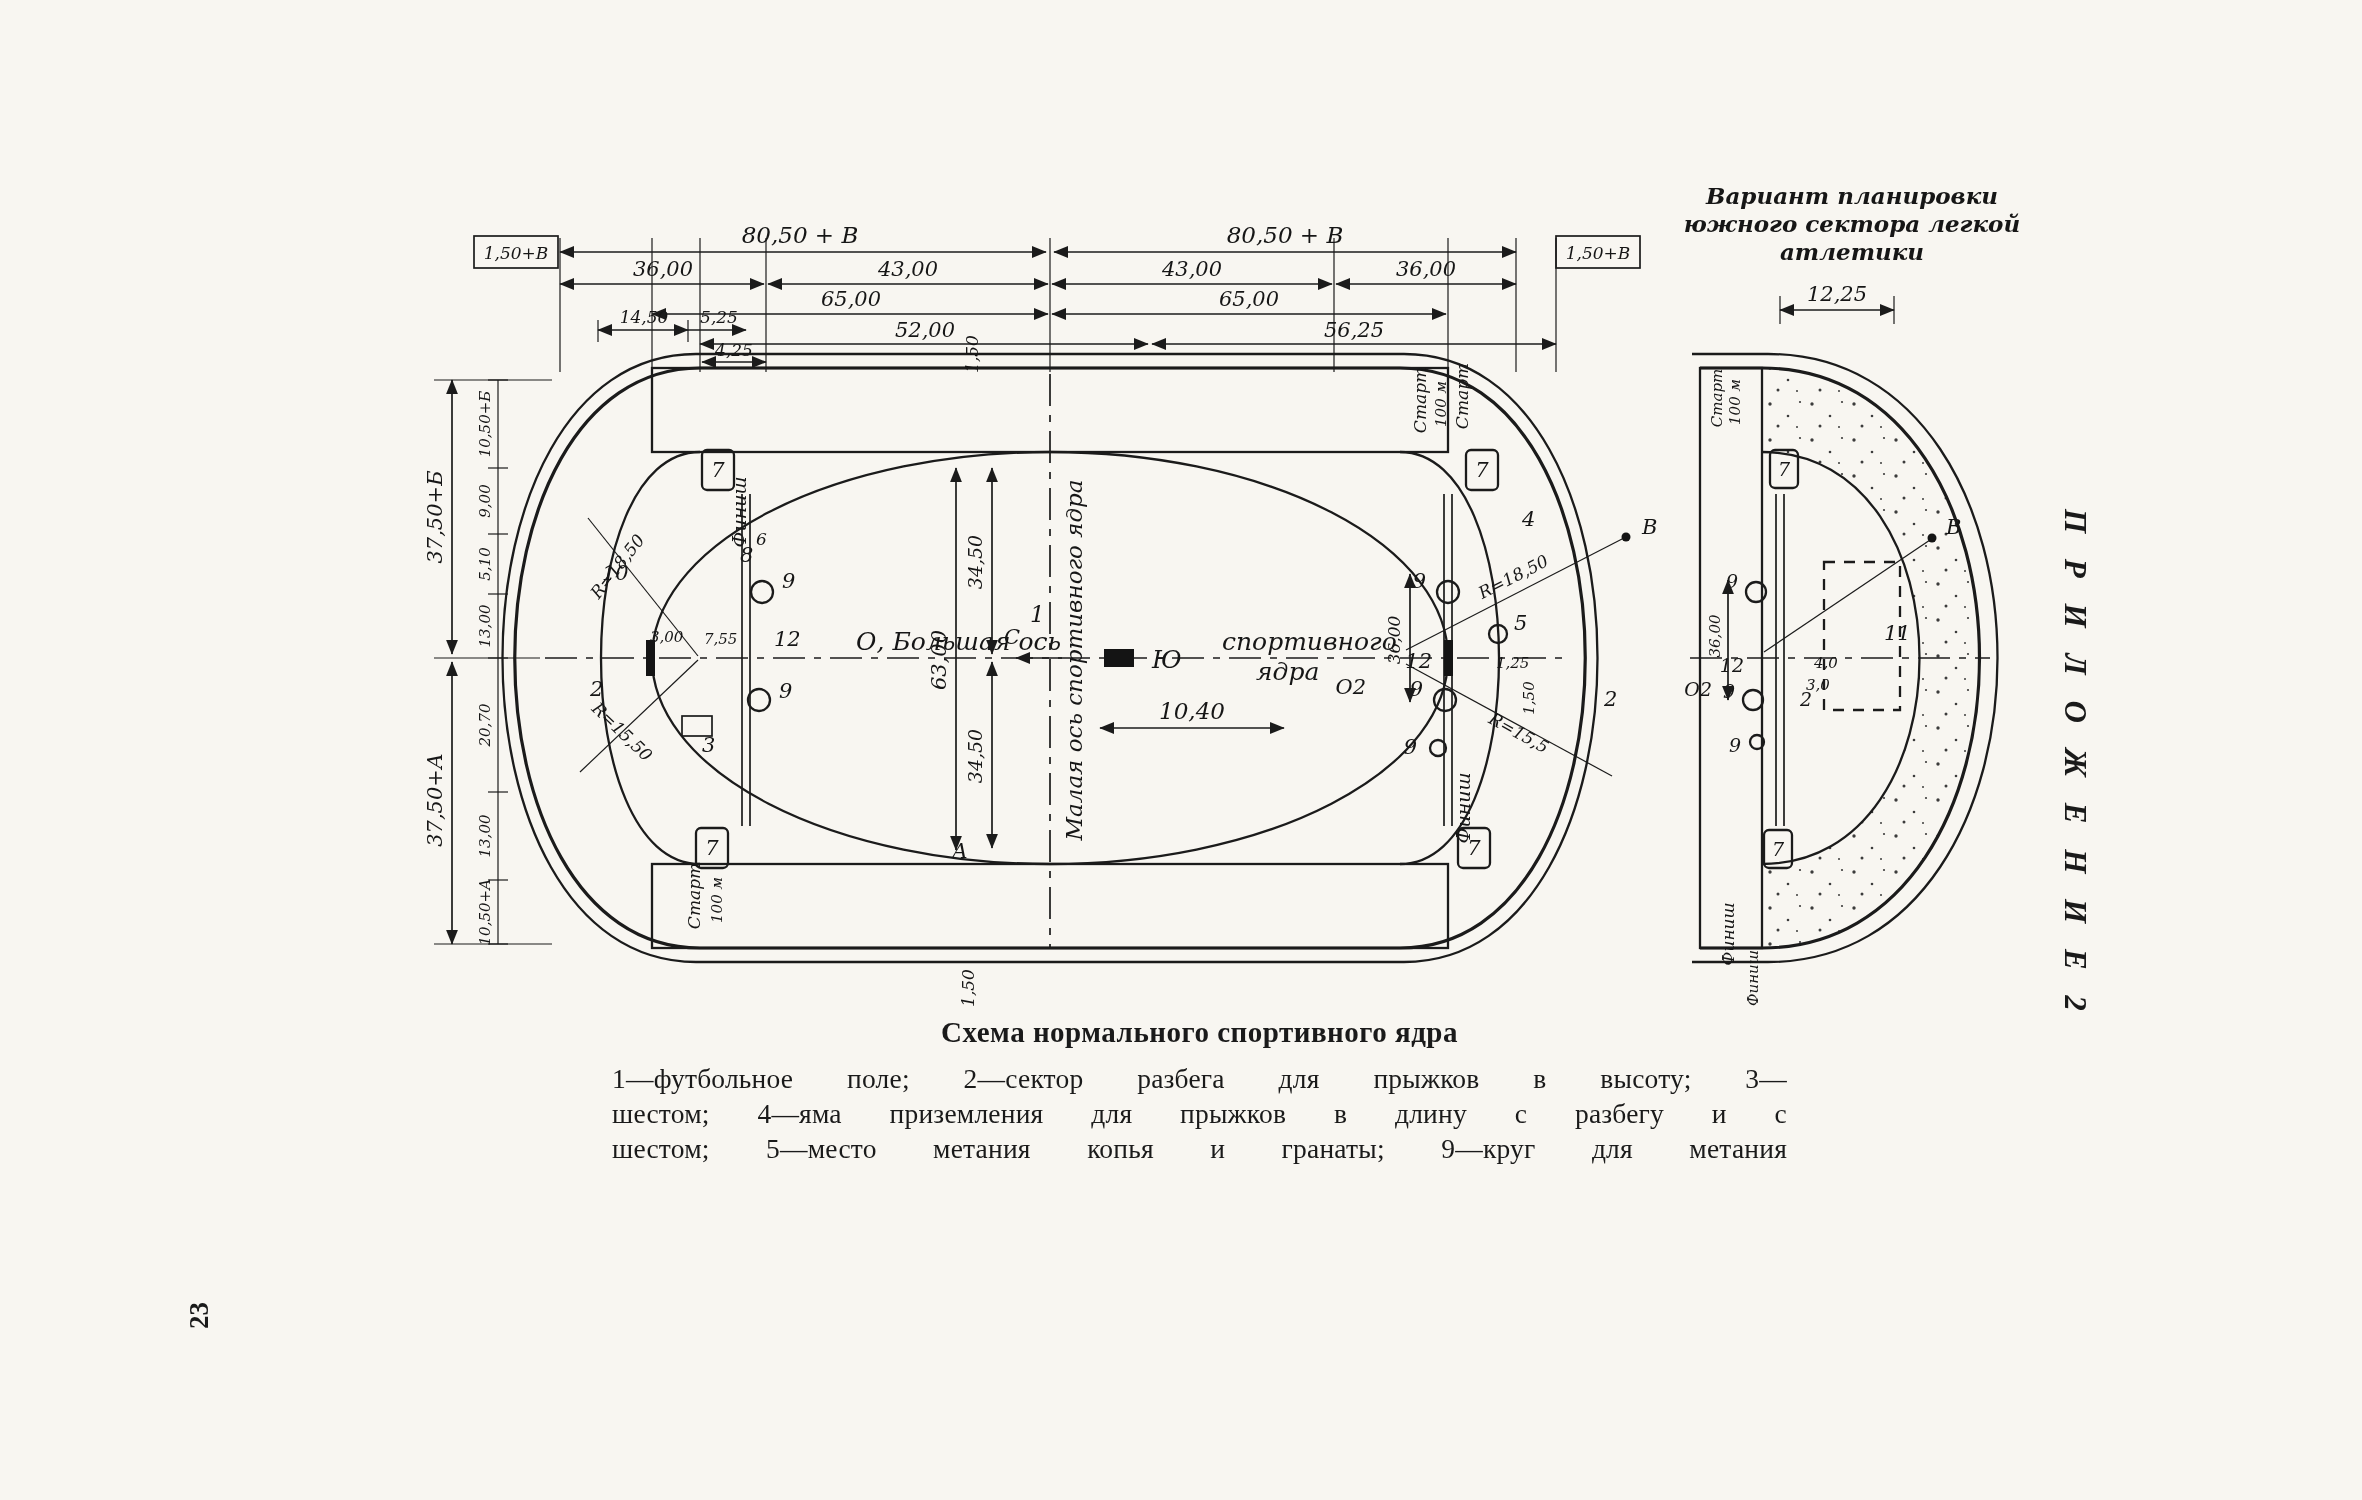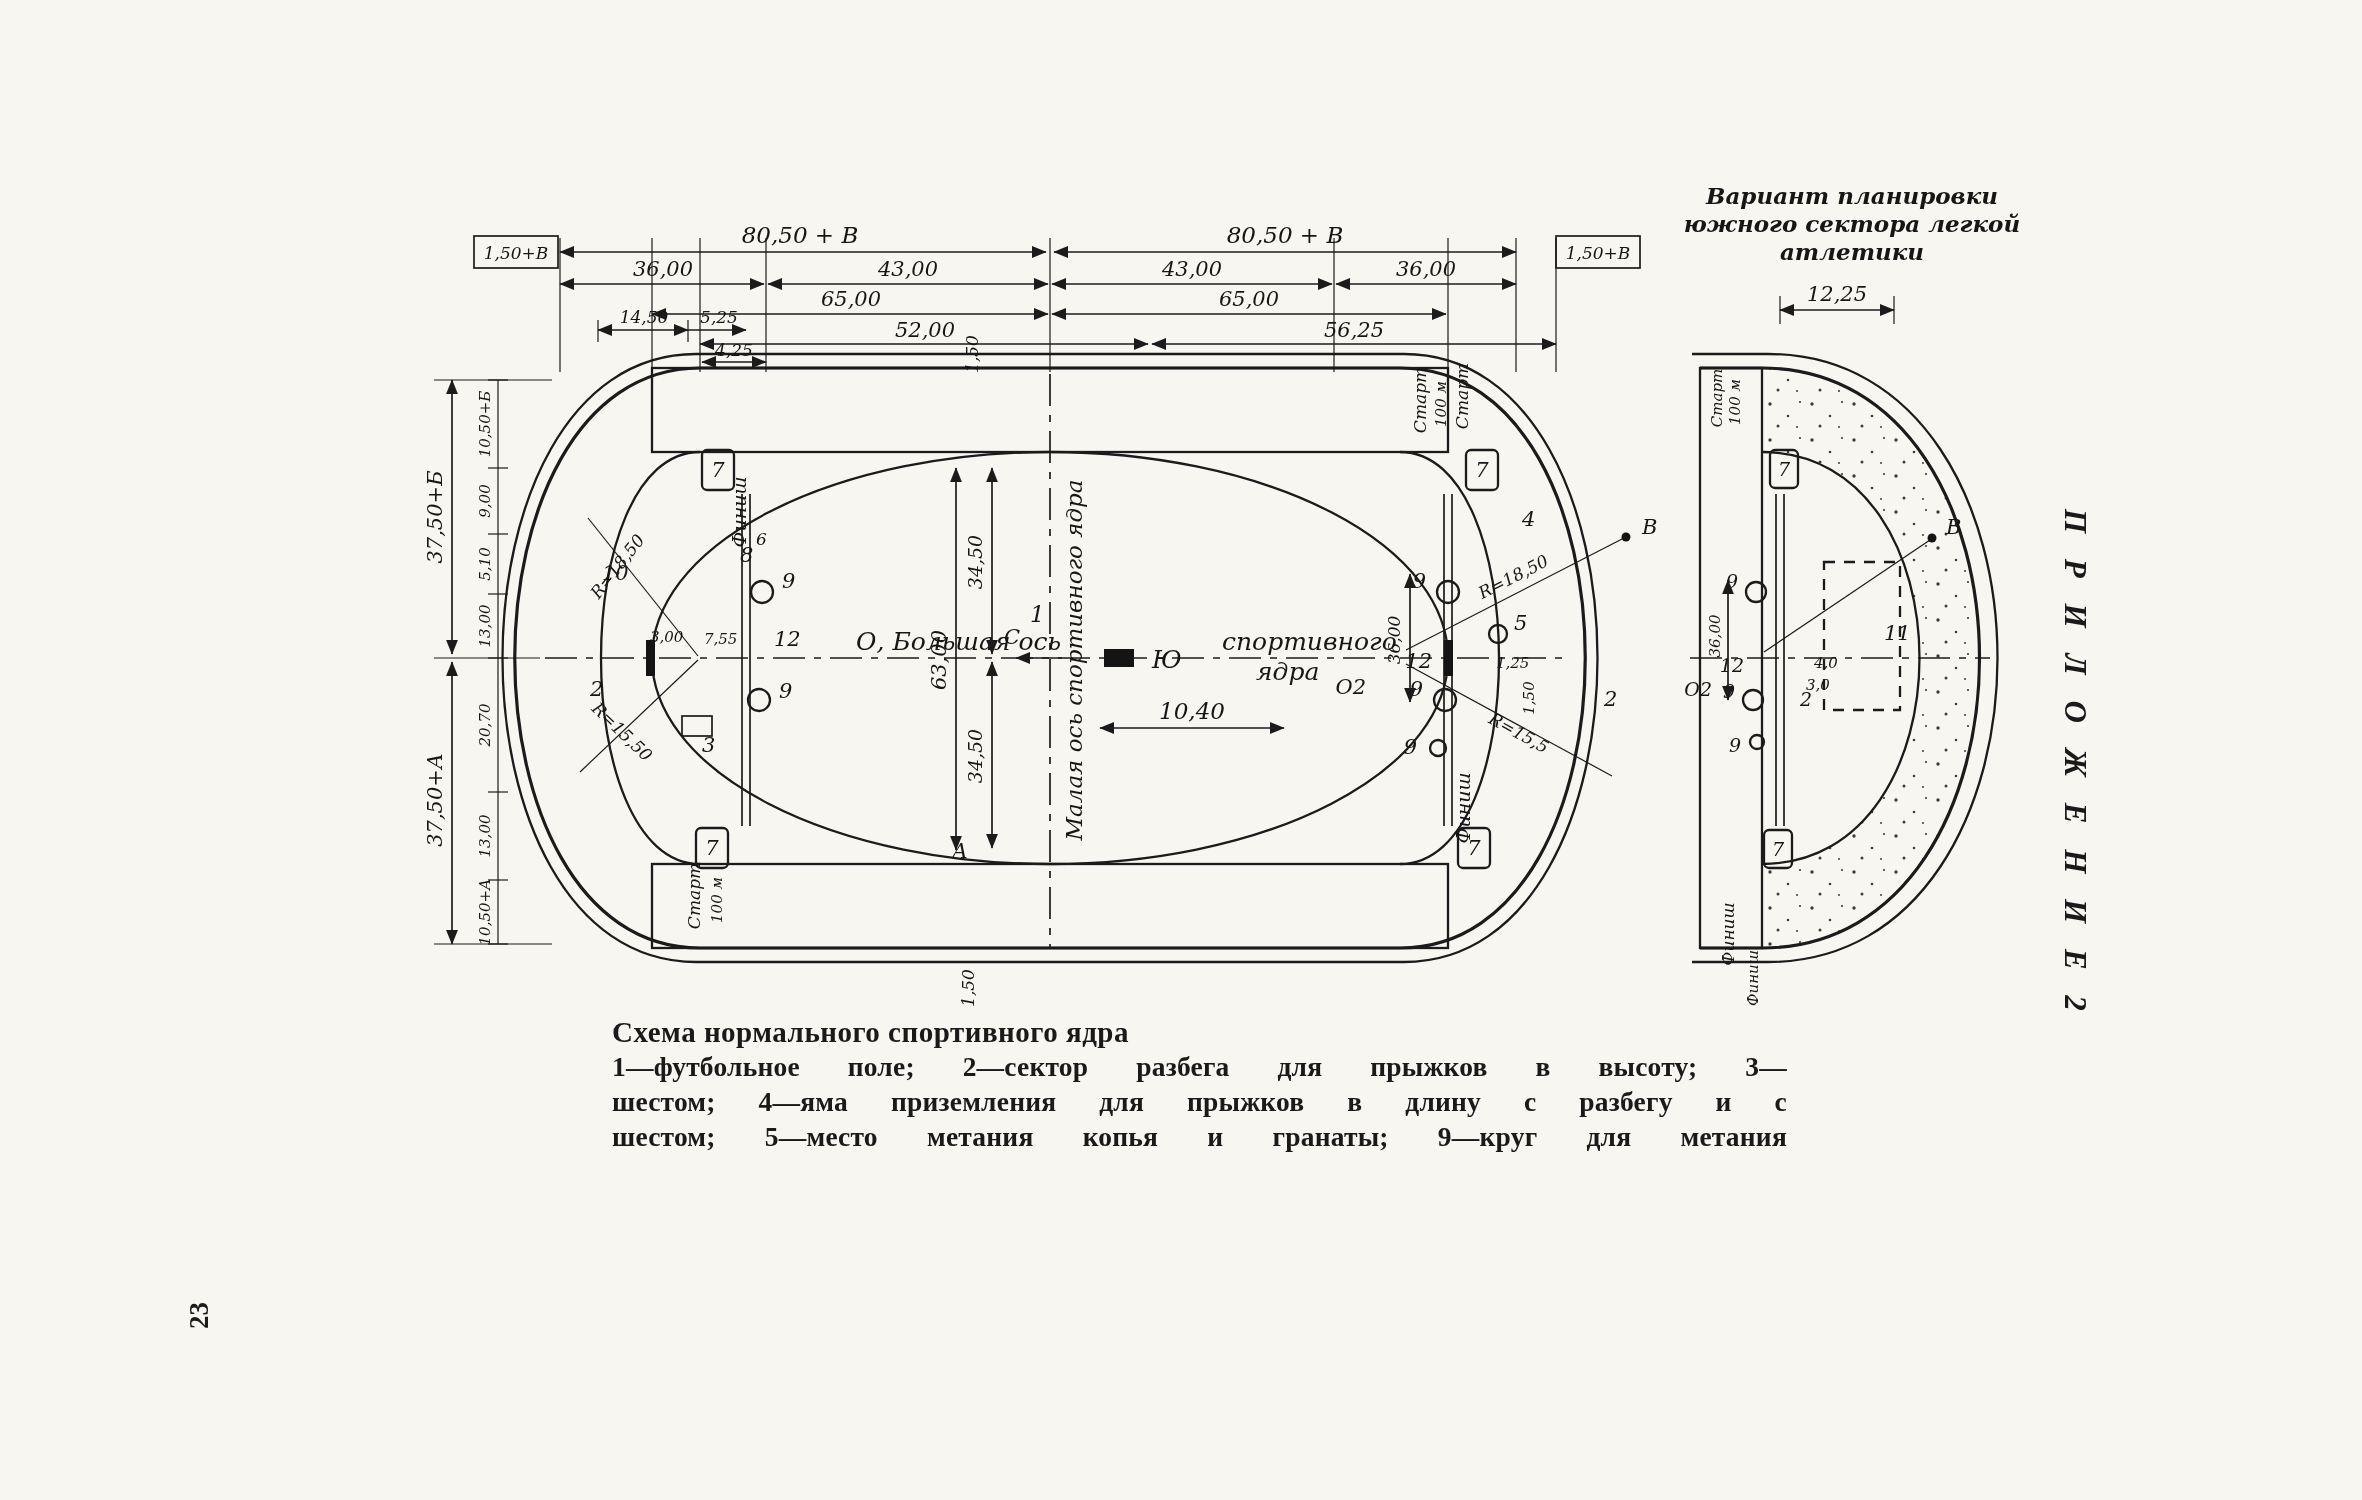--- a/index.html
+++ b/index.html
@@ -8,22 +8,22 @@
   svg.plan{position:absolute;left:0;top:0}
   svg text{font-family:"DejaVu Serif","Liberation Serif",serif;font-style:italic;fill:#161616}
   .f14{font-size:15px}.f16{font-size:17px}.f18{font-size:19px}.f20{font-size:21px}.f22{font-size:23px}.f24{font-size:25px}
   .b{font-weight:bold}
   .mid{text-anchor:middle}.end{text-anchor:end}
   .ln{fill:none;stroke:#1b1b1b}
   .s1{stroke-width:1.2}.s16{stroke-width:1.7}.s2{stroke-width:2.3}.s3{stroke-width:3.2}
   .dd{stroke-dasharray:32 9 7 9}
   .dash{stroke-dasharray:11 9}
   .caption{position:absolute;left:612px;top:1016px;width:1175px}
-  .cap-title{text-align:left;font-weight:bold;font-size:29px;letter-spacing:.5px;}
-  .cap-line{font-weight:bold;font-size:27.5px;line-height:35px;text-align:justify;text-align-last:justify;letter-spacing:.2px}
+  .cap-title{text-align:center;font-weight:bold;font-size:29px;letter-spacing:.5px;margin-bottom:12px}
+  .cap-line{font-weight:normal;font-size:27.5px;line-height:35px;text-align:justify;text-align-last:justify;letter-spacing:.2px}
   .appendix{position:absolute;left:1862px;top:698px;width:420px;height:42px;text-align:center;
             transform:rotate(90deg);font-weight:bold;font-style:italic;font-size:31px;letter-spacing:9px;white-space:nowrap}
   .pagenum{position:absolute;left:186px;top:1300px;transform:rotate(-90deg);font-weight:bold;font-size:27px}
 </style>
 </head>
 <body>
 
 <div class="page">
 
 <svg class="plan" width="2362" height="1500" viewBox="0 0 2362 1500">

